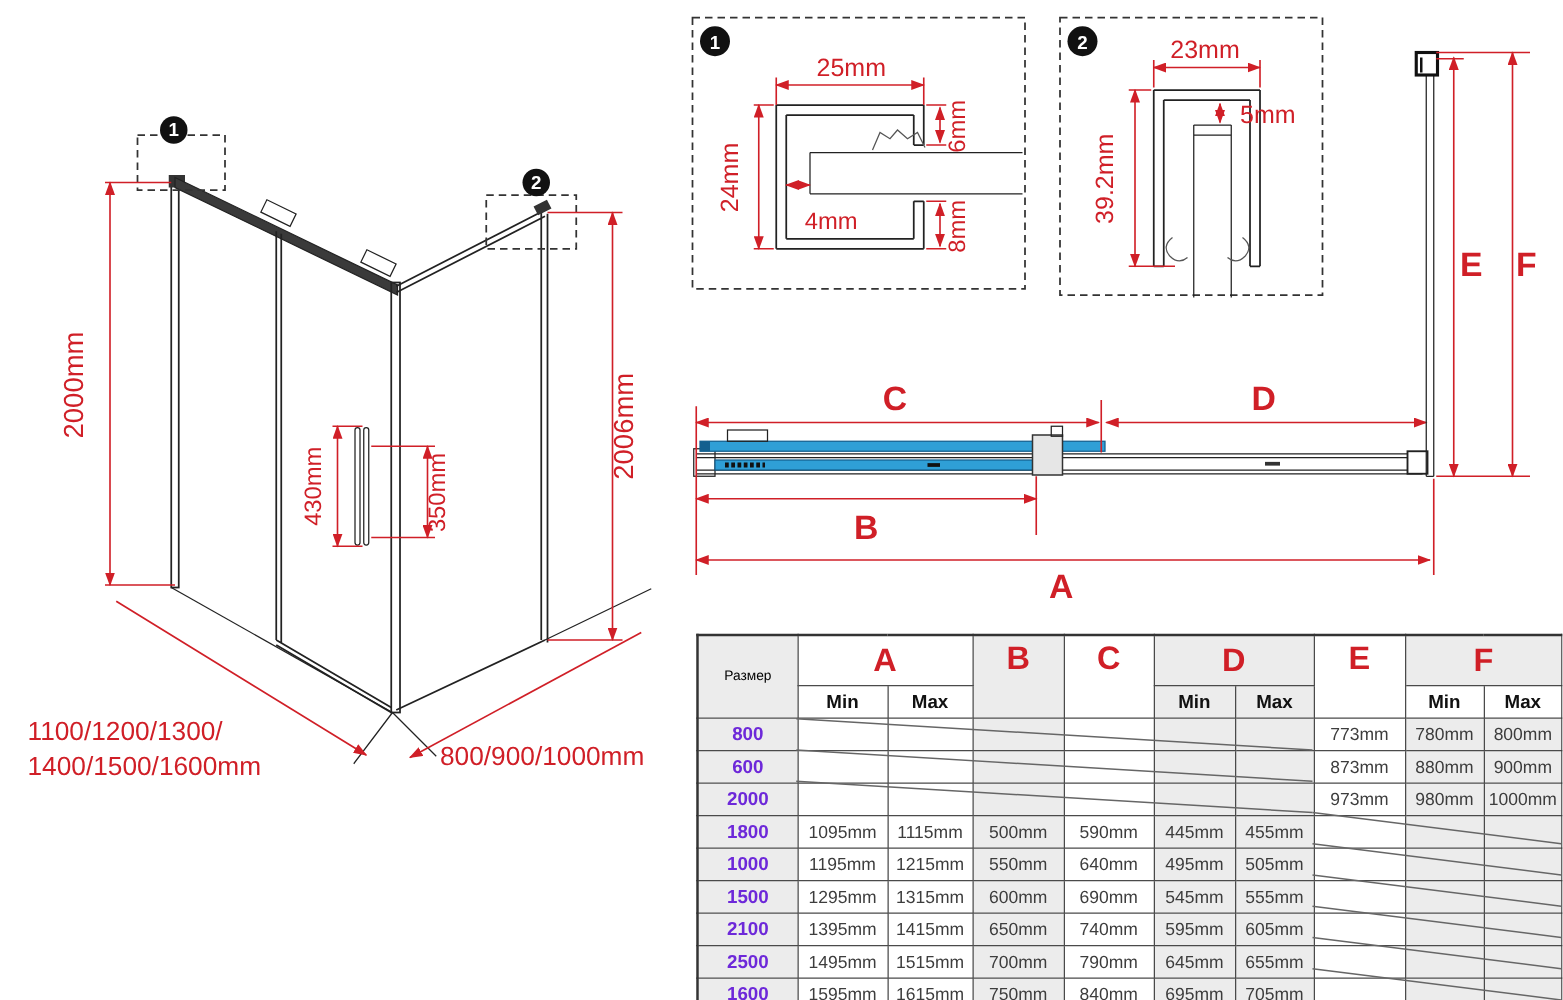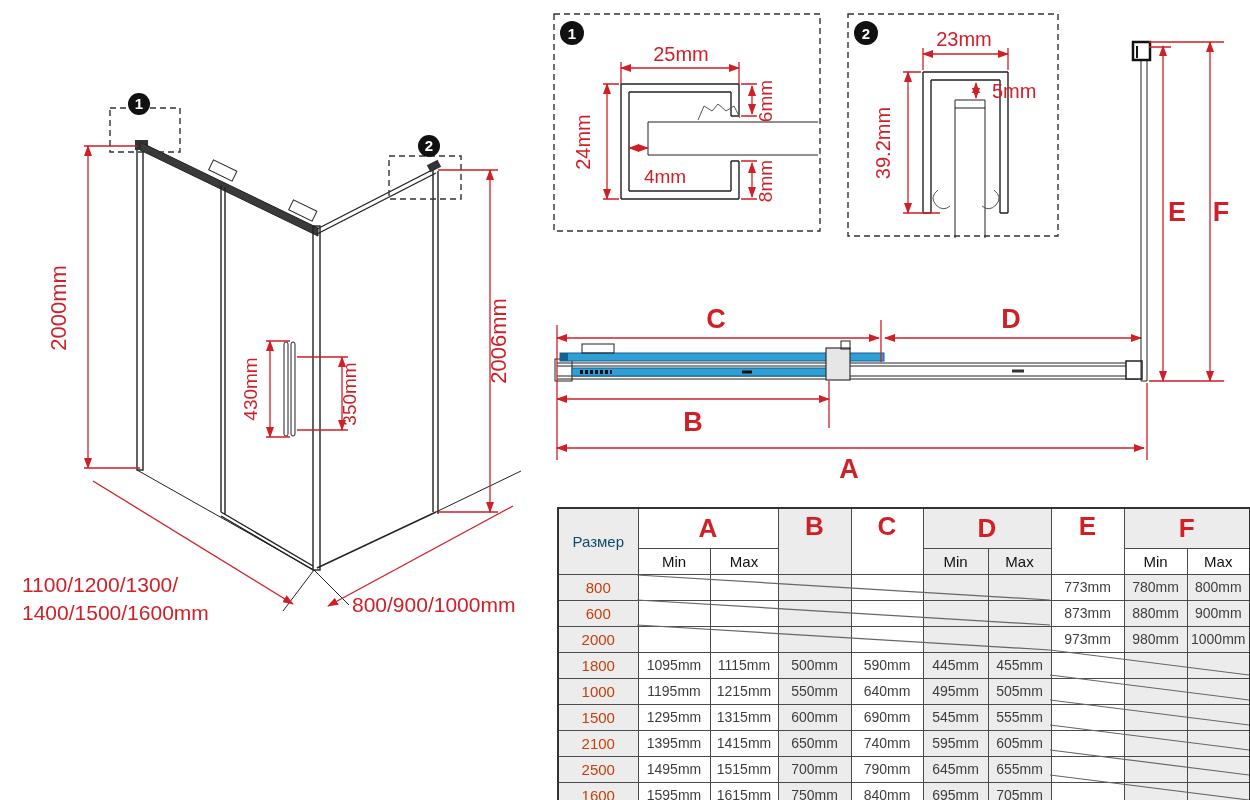--- a/index.html
+++ b/index.html
@@ -22,23 +22,23 @@
 
   
   #dim-table{position:absolute;left:557px;top:507px;border-collapse:collapse;
              table-layout:fixed;width:692px;border:2px solid #333;background:#fff}
   #dim-table td{border:1px solid #4a4a4a;text-align:center;vertical-align:middle;
                 padding:0;font-size:14px;color:#3d3d3d;height:25px;overflow:hidden;
                 white-space:nowrap}
   #dim-table td.g{background:#ececec}
   #dim-table td.letter{color:#d01f27;font-weight:bold;font-size:26px}
   #dim-table td.top{vertical-align:top;padding-top:2px}
-  #dim-table td.mm{font-weight:normal;color:#111;font-size:15px}
-  #dim-table td.size-col{font-weight:normal;color:#c2410c;font-size:15px}
-  #dim-table td.razmer{font-size:15px;color:#0c4a6e}
+  #dim-table td.mm{font-weight:bold;color:#111;font-size:15px}
+  #dim-table td.size-col{font-weight:bold;color:#6d28d9;font-size:15px}
+  #dim-table td.razmer{font-size:11px;color:#000000}
   #dim-table tr.hd1{height:40px}
   #dim-table tr.hd2{height:26px}
   #strikes{position:absolute;left:557px;top:507px;pointer-events:none}
 </style>
 </head>
 <body>
 
 <div id="canvas">
 
   <svg id="drawing" width="1250" height="800" viewBox="0 0 1250 800">

